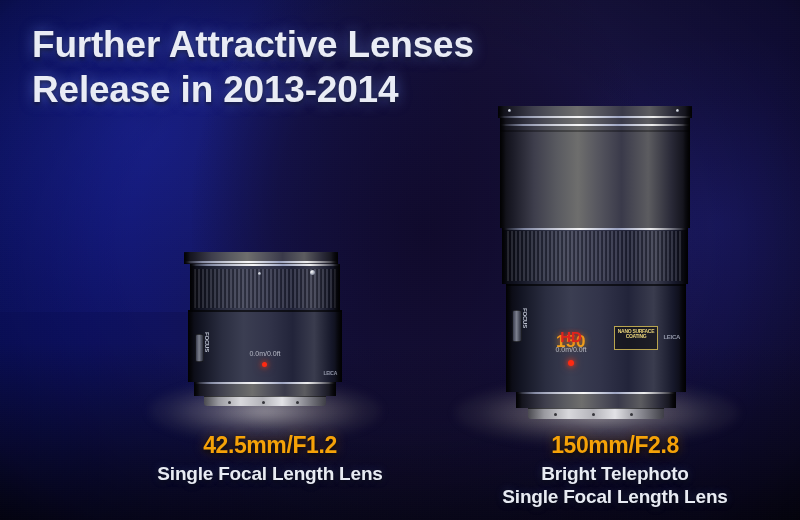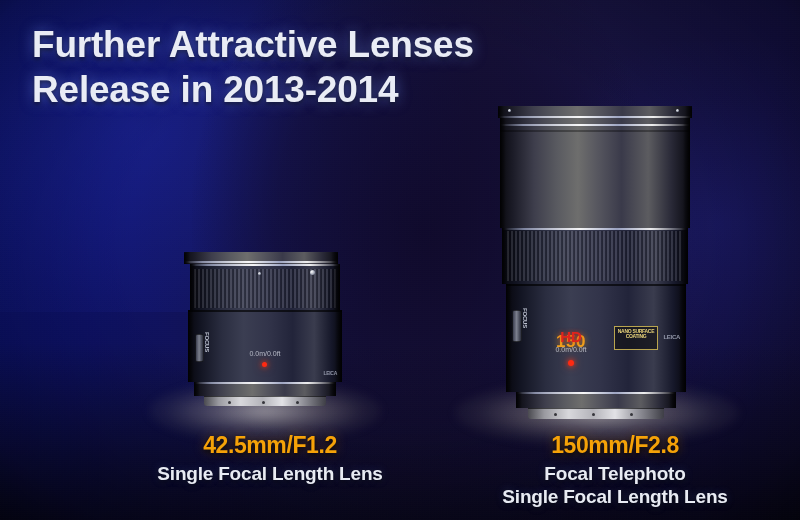--- a/index.html
+++ b/index.html
@@ -448,17 +448,17 @@
   </div>
 
 
   <div class="caption" style="left:130px; top:432px; width:280px;">
     <div class="spec">42.5mm/F1.2</div>
     <div class="desc">Single Focal Length Lens</div>
   </div>
 
   <div class="caption" style="left:455px; top:432px; width:320px;">
     <div class="spec">150mm/F2.8</div>
-    <div class="desc">Focal Telephoto</div>
+    <div class="desc">Bright Telephoto</div>
     <div class="desc" style="margin-top:0;">Single Focal Length Lens</div>
   </div>
 
 </div>
 
 </body></html>

